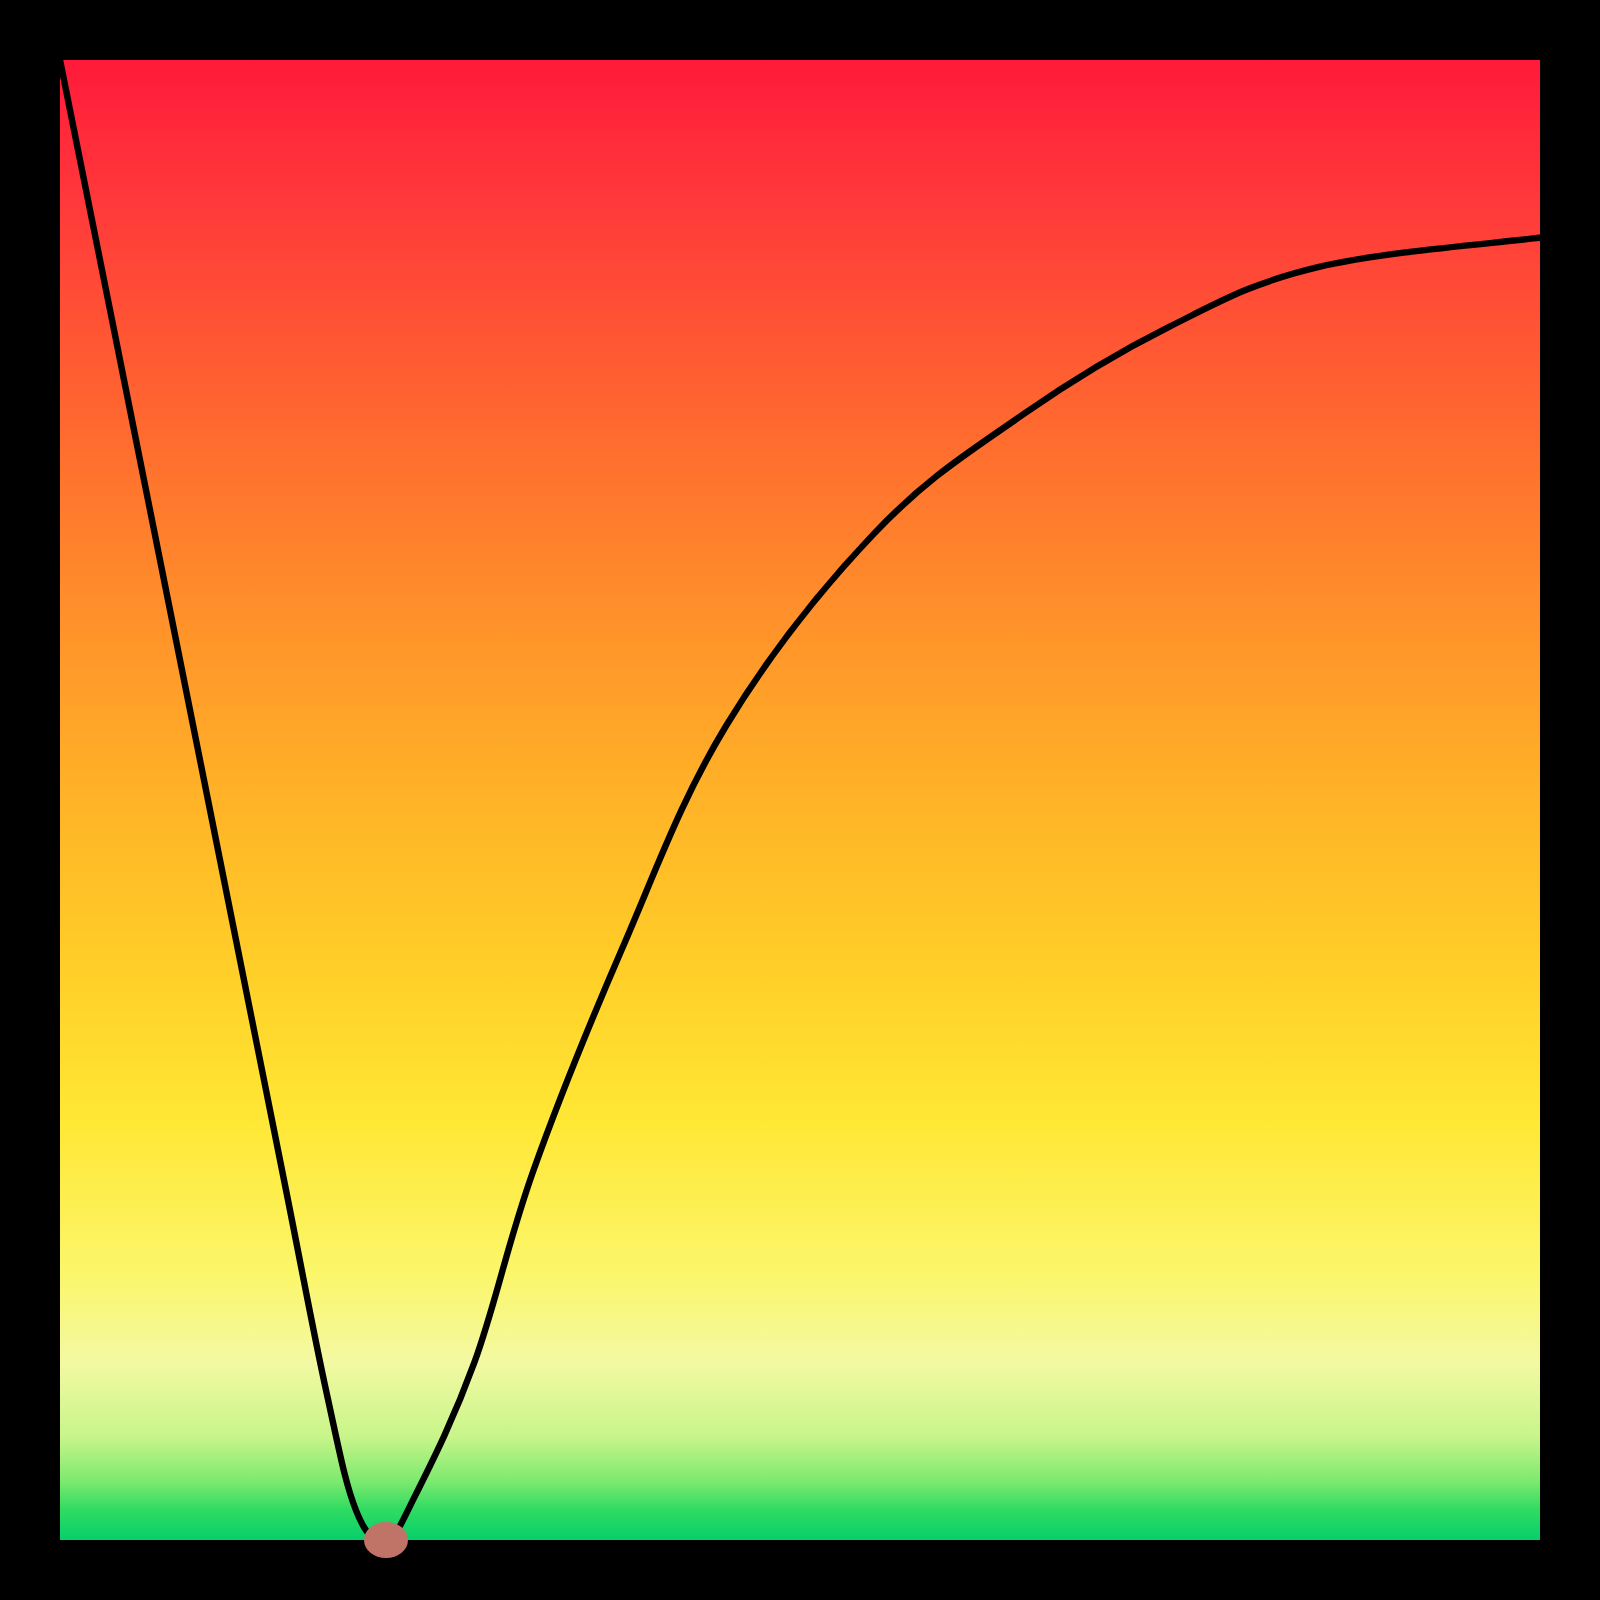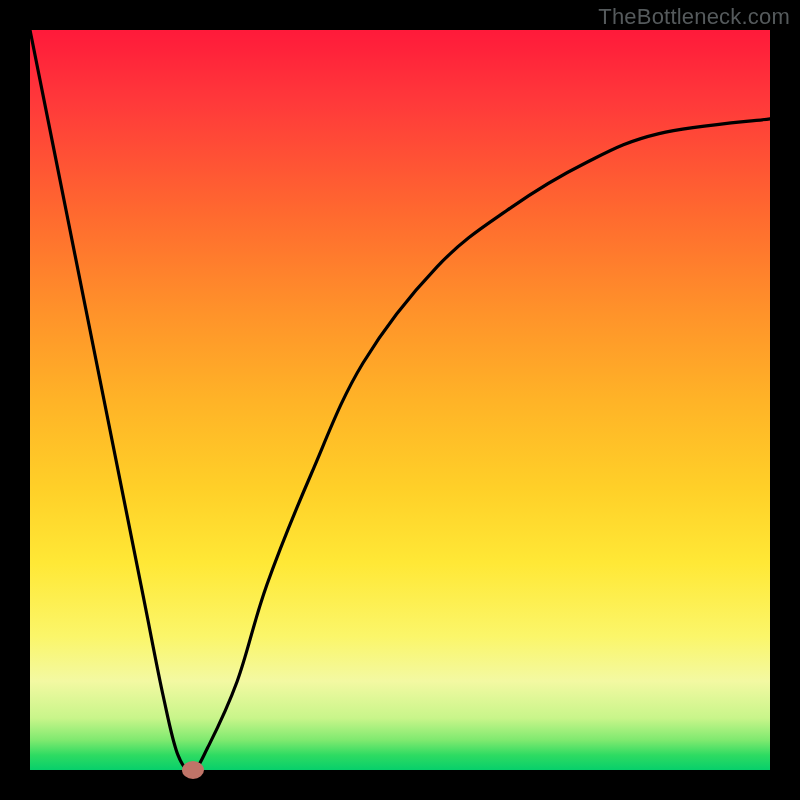--- a/index.html
+++ b/index.html
@@ -61,21 +61,20 @@
     height: 18px;
     border-radius: 50%;
     background: #c07468;
     transform: translate(-50%, -50%);
   }
 </style>
 </head>
 <body>
 
 <div class="outer">
-  <div class="attribution">TheBottleneck.com</div>
 
   <div class="plot-area">
     <svg class="curve" viewBox="0 0 740 740" preserveAspectRatio="none">
       <path id="curve-path" d="M 0 0 C 6.7 33.3, 23.7 118.4, 37.0 185.0 C 50.3 251.6, 60.7 303.4, 74.0 370.0 C 87.3 436.6, 100.3 501.7, 111.0 555.0 C 121.7 608.3, 126.5 635.4, 133.2 666.0 C 139.9 696.6, 142.7 711.9, 148.0 725.2 C 153.3 738.5, 157.5 741.3, 162.8 740.0 C 168.1 738.7, 169.6 733.8, 177.6 717.8 C 185.6 701.8, 196.5 680.5, 207.2 651.2 C 217.9 621.9, 223.5 592.3, 236.8 555.0 C 250.1 517.7, 263.9 484.0, 281.2 444.0 C 298.5 404.0, 310.4 370.3, 333.0 333.0 C 355.6 295.7, 380.4 264.8, 407.0 236.8 C 433.6 208.8, 454.4 196.2, 481.0 177.6 C 507.6 159.0, 528.4 146.5, 555.0 133.2 C 581.6 119.9, 595.7 111.6, 629.0 103.6 C 662.3 95.6, 720.0 91.5, 740.0 88.8" fill="none" stroke="#000" stroke-width="3.2" stroke-linejoin="round" stroke-linecap="round"></path>
     </svg>
     <div class="marker" id="marker" style="left: 162.8px; top: 740px;"></div>
   </div>
 </div>
 
 </body></html>

